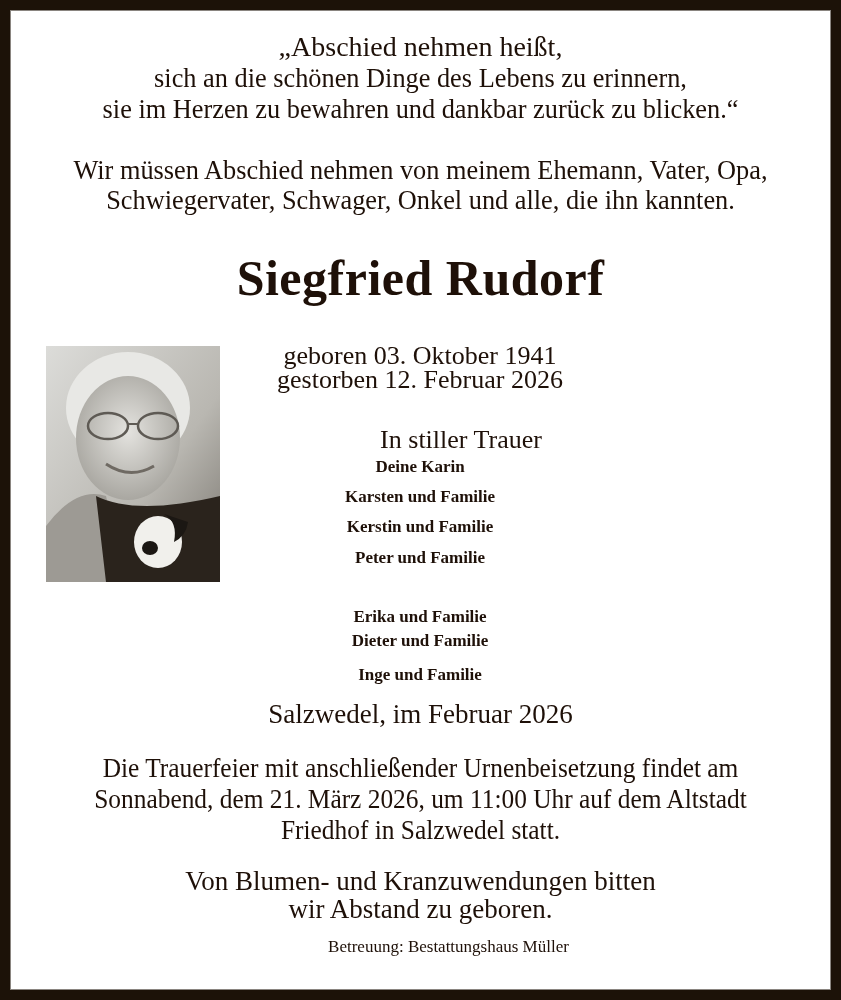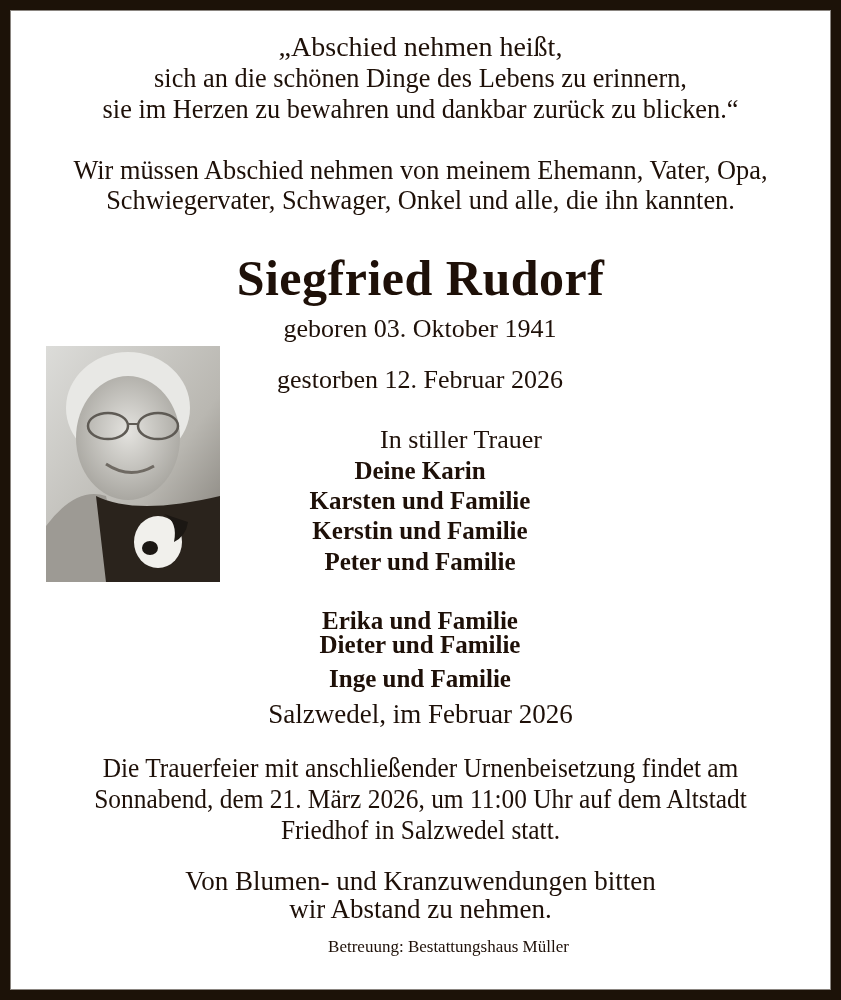--- a/index.html
+++ b/index.html
@@ -41,21 +41,21 @@
   }
   .q { font-size: 28px; }
   .body { font-size: 27px; }
   .name {
     font-size: 50px;
     font-weight: bold;
     letter-spacing: 0.5px;
   }
   .dates { font-size: 26px; }
   .mourn { font-size: 26px; padding-left: 41px; }
-  .mourn-b { font-size: 25px; font-weight: bold; }
+  .mourn-b { font-size: 17px; font-weight: bold; }
   .small { font-size: 17px; padding-left: 28px; }
 
   
   .col {
     left: 220px;
     width: 400px;
   }
   .cond { transform: scaleX(0.94); transform-origin: 50% 50%; }
 
   .photo {
@@ -111,34 +111,34 @@
 
     <path d="M0 180 Q30 140 60 150 L80 236 L0 236 Z" fill="#9d9a94"></path>
     <path d="M50 150 Q90 170 174 150 L174 236 L60 236 Z" fill="#2a231c"></path>
 
     <ellipse cx="112" cy="196" rx="24" ry="26" fill="#f1f0ec"></ellipse>
     <ellipse cx="104" cy="202" rx="8" ry="7" fill="#1b1713"></ellipse>
     <path d="M118 168 Q132 176 128 196 Q140 190 142 176 Z" fill="#1b1713"></path>
   </svg>
 </div>
 
-<div class="line dates col" style="top:316px">geboren 03. Oktober 1941</div>
+<div class="line dates col" style="top:343px">geboren 03. Oktober 1941</div>
 <div class="line dates col" style="top:367px">gestorben 12. Februar 2026</div>
 
 <div class="line mourn col" style="top:427px">In stiller Trauer</div>
 <div class="line mourn-b col" style="top:458px">Deine Karin</div>
 <div class="line mourn-b col" style="top:488px">Karsten und Familie</div>
 <div class="line mourn-b col" style="top:518px">Kerstin und Familie</div>
 <div class="line mourn-b col" style="top:549px">Peter und Familie</div>
 <div class="line mourn-b col" style="top:608px">Erika und Familie</div>
 <div class="line mourn-b col" style="top:632px">Dieter und Familie</div>
 <div class="line mourn-b col" style="top:666px">Inge und Familie</div>
 
 <div class="line body" style="top:701px">Salzwedel, im Februar 2026</div>
 
 <div class="line body cond" style="top:755px">Die Trauerfeier mit anschließender Urnenbeisetzung findet am</div>
 <div class="line body cond" style="top:786px">Sonnabend, dem 21. März 2026, um 11:00 Uhr auf dem Altstadt</div>
 <div class="line body cond" style="top:817px">Friedhof in Salzwedel statt.</div>
 
 <div class="line body" style="top:868px">Von Blumen- und Kranzuwendungen bitten</div>
-<div class="line body" style="top:896px">wir Abstand zu nehmen.</div>
+<div class="line body" style="top:896px">wir Abstand zu geboren.</div>
 
 <div class="line small" style="top:938px">Betreuung: Bestattungshaus Müller</div>
 
 </body></html>

